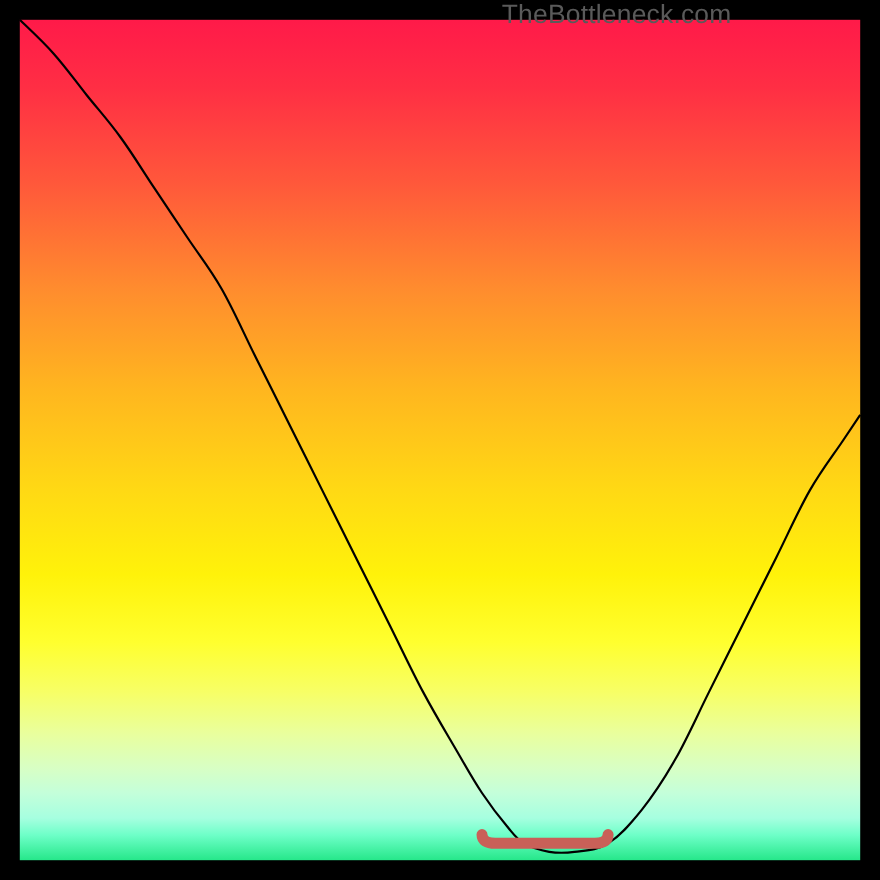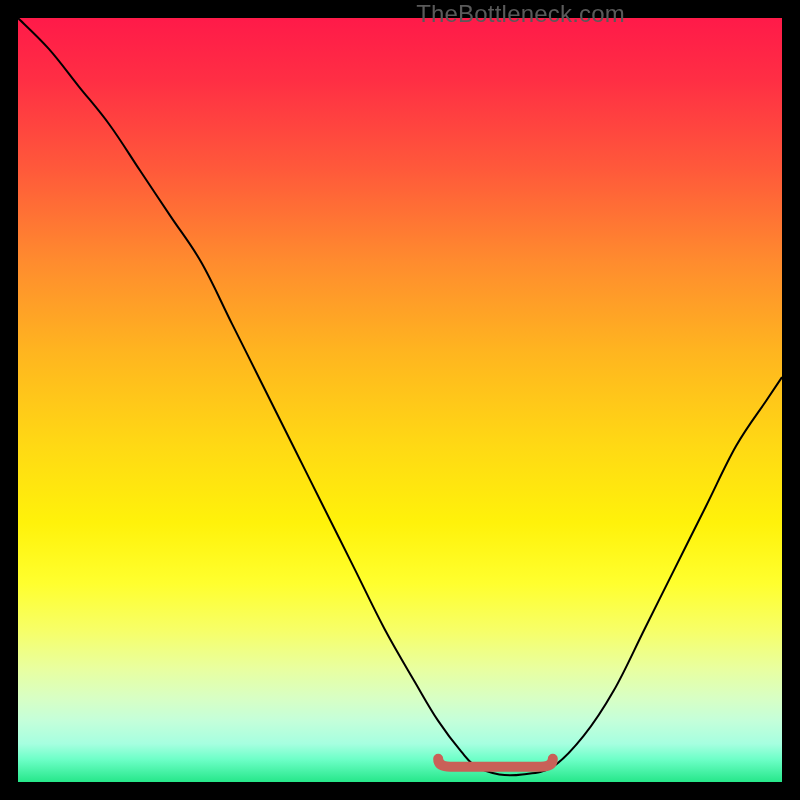--- a/index.html
+++ b/index.html
@@ -9,20 +9,21 @@
     height: 800px;
     background: #000;
     font-family: Arial, Helvetica, sans-serif;
     overflow: hidden;
   }
   .frame {
     position: relative;
     width: 637px;
     height: 800px;
     background: #000;
+    padding-left: 40px;
   }
   .plot {
     position: absolute;
     left: 18px;
     top: 18px;
     width: 764px;
     height: 764px;
     background: linear-gradient(
       to bottom,
       #ff1a49 0%,

